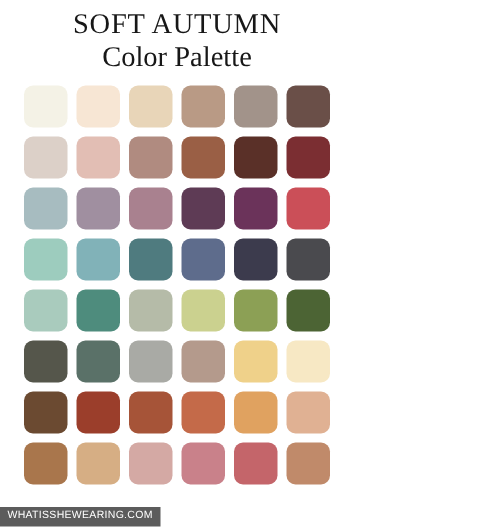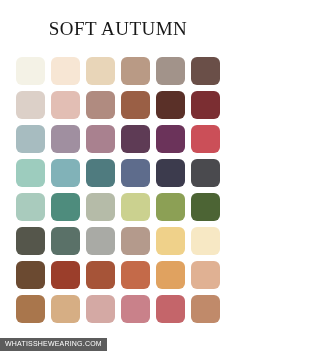--- a/index.html
+++ b/index.html
@@ -16,21 +16,21 @@
   }
   #pin {
     width: 236px;
     height: 354px;
     position: relative;
     background: #ffffff;
     box-sizing: border-box;
   }
   .title-block {
     text-align: center;
-    padding-top: 18px;
+    padding-top: 6px;
   }
   .title-main {
     font-family: "Liberation Serif", "DejaVu Serif", serif;
     font-size: 19px;
     letter-spacing: 0.5px;
     color: #171717;
     line-height: 21px;
     font-weight: 400;
   }
   .title-sub {
@@ -77,20 +77,21 @@
     white-space: nowrap;
   }
 </style>
 </head>
 <body>
 
 <div id="pin">
 
   <div class="title-block">
     <div class="title-main">SOFT AUTUMN</div>
+    <div class="title-sub">Color Palette</div>
   </div>
 
   <div class="grid">
       <div class="row">
         <div class="swatch" style="background: rgb(244, 242, 230);"></div>
         <div class="swatch" style="background: rgb(247, 230, 212);"></div>
         <div class="swatch" style="background: rgb(232, 213, 184);"></div>
         <div class="swatch" style="background: rgb(185, 154, 133);"></div>
         <div class="swatch" style="background: rgb(162, 147, 138);"></div>
         <div class="swatch" style="background: rgb(106, 79, 72);"></div>

